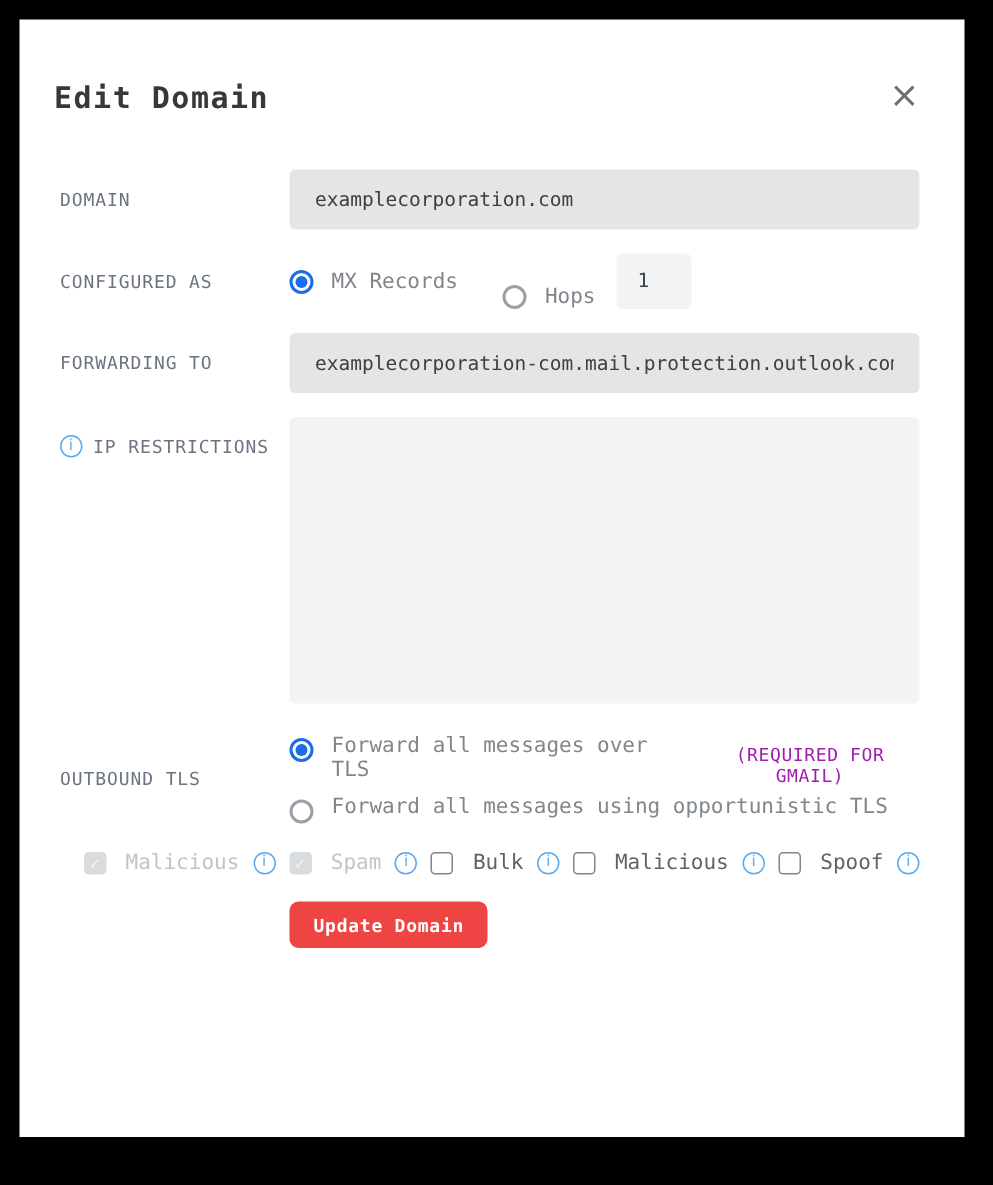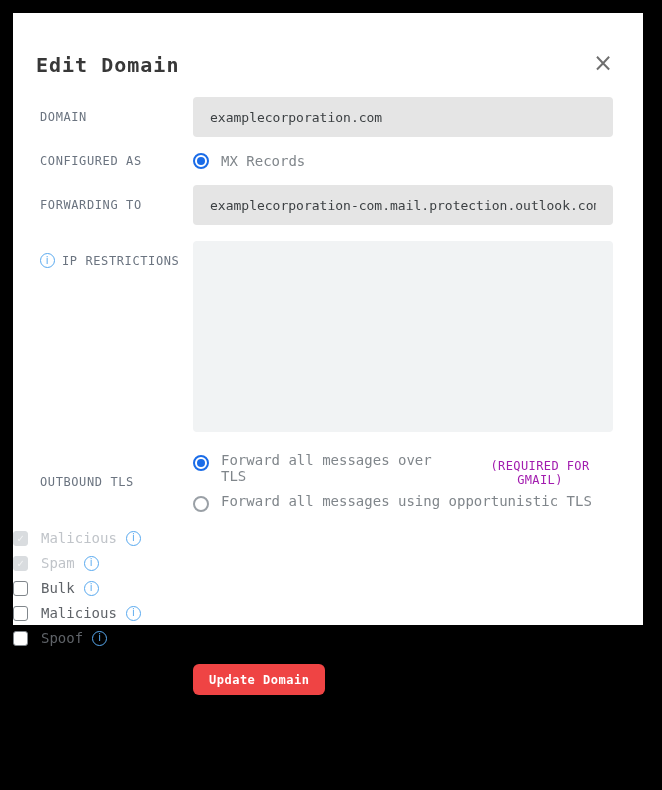--- a/index.html
+++ b/index.html
@@ -4,36 +4,36 @@
 <style>
   * { margin:0; padding:0; box-sizing:border-box; }
   html,body { width:662px; height:790px; }
   body {
     background:#000;
     font-family:"DejaVu Sans Mono","Liberation Mono",monospace;
     overflow:hidden;
   }
   .modal {
     position:absolute; left:13px; top:13px;
-    width:630px; height:612px;
+    width:630px; height:745px;
     background:#ffffff;
   }
   .modal-header {
     display:flex; justify-content:space-between; align-items:flex-start;
     padding:40px 28px 0 23px;
   }
   .modal-title {
     font-size:20px; font-weight:bold; color:#383838; letter-spacing:1px;
   }
   .close-btn {
     font-family:"DejaVu Sans","Liberation Sans",sans-serif;
     font-size:24px; line-height:20px; color:#6f6f6f; cursor:pointer;
     background:none; border:none; padding:0 2px;
   }
-  .form { margin-top:20px; }
+  .form { margin-top:36px; }
   .form-row {
     display:flex; align-items:center; margin-bottom:16px;
     padding-right:30px;
   }
   .label-col {
     width:180px; flex:0 0 180px; padding-left:27px;
     font-size:12px; color:#6b7480; letter-spacing:0.6px;
     display:flex; align-items:center; gap:5px;
   }
   .control-col { flex:1; }
@@ -72,21 +72,21 @@
     font-size:13px; color:#3c4043; padding:0 14px;
   }
   
   .tls-group { display:flex; flex-direction:column; }
   .tls-option { display:flex; align-items:flex-start; }
   .tls-option + .tls-option { margin-top:6px; }
   .tls-option .radio { margin-top:3px; }
   .tls-text { display:flex; flex-direction:row; }
   .tls-sub { font-size:12px; color:#a21caf; margin-left:12px; margin-top:7px; letter-spacing:0.4px;text-align:center; }
   
-  .cb-group { display:flex; flex-direction:column; gap:9px; padding-top:2px;justify-content:flex-end; }
+  .cb-group { display:flex; gap:9px; padding-top:2px;justify-content:flex-end; }
   .cb-row { display:flex; align-items:center; }
   .checkbox {
     width:15px; height:15px; border:1.5px solid #80868b; border-radius:3px;
     background:#fff; display:inline-flex; align-items:center; justify-content:center;
     flex:0 0 15px; cursor:pointer;
   }
   .checkbox.checked.disabled {
     background:#d9dcdf; border-color:#d9dcdf; cursor:default;
   }
   .checkbox.checked::after {
@@ -133,20 +133,25 @@
       </div>
     </div>
 
     <div class="form-row">
       <div class="label-col">CONFIGURED AS</div>
       <div class="control-col radio-inline">
         <div class="radio-item">
           <span class="radio selected"></span>
           <span class="choice-label">MX Records</span>
         </div>
+        <div class="radio-item">
+          <span class="radio"></span>
+          <span class="choice-label">Hops</span>
+          <input type="text" class="mini-input" value="1" style="">
+        </div>
       </div>
     </div>
 
     <div class="form-row">
       <div class="label-col">FORWARDING TO</div>
       <div class="control-col">
         <input type="text" class="text-input" value="examplecorporation-com.mail.protection.outlook.com" style="">
       </div>
     </div>
 

